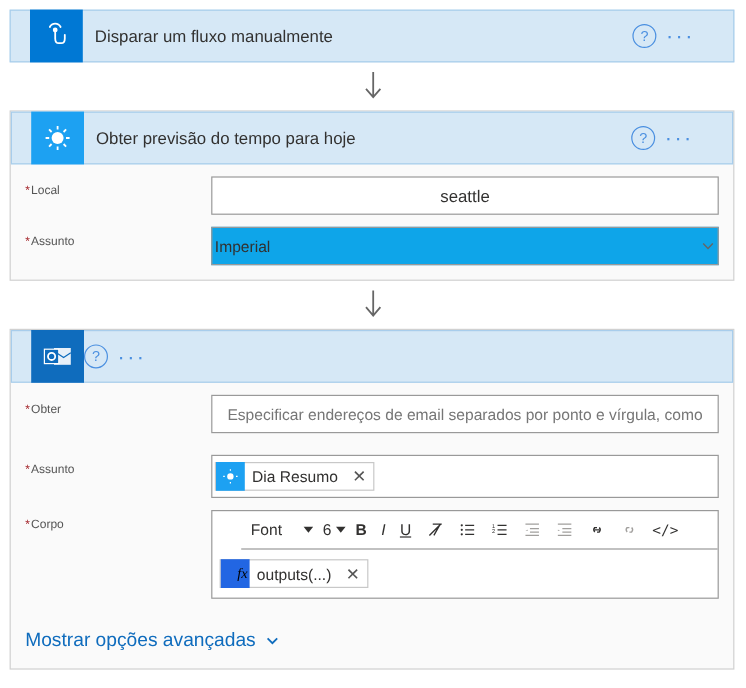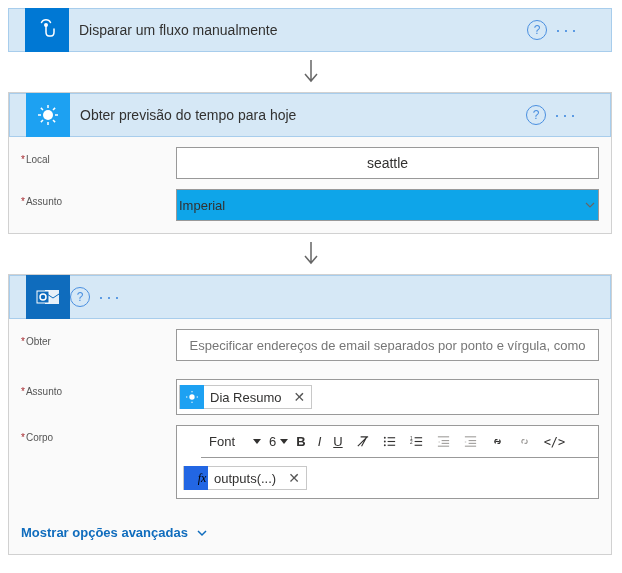--- a/index.html
+++ b/index.html
@@ -33,21 +33,21 @@
 .token-text { padding: 0 6px 0 6px; }
 .token-remove { padding: 0 6px; color: #555; cursor: pointer; font-size: 14px; }
 .rte-wrap { border: 1px solid #999; background: #fff; }
 .rte-toolbar { display: flex; align-items: center; border-bottom: 1px solid #999; height: 32px; padding: 0 2px; margin-left: 24px; }
 .rte-btn { padding: 0 6px; height: 32px; display: flex; align-items: center; cursor: pointer; color: #323130; font-size: 13px; }
 .rte-btn.font { min-width: 60px; justify-content: space-between; padding-right: 2px; }
 .rte-btn.size { padding-right: 2px; }
 .rte-btn.disabled { color: #a19f9d; }
 .caret { width: 0; height: 0; border-left: 4px solid transparent; border-right: 4px solid transparent; border-top: 5px solid #323130; margin-left: 4px; }
 .rte-body { min-height: 40px; padding: 6px; display: flex; align-items: center; gap: 4px; }
-.advanced-link { color: #0f6cbd; font-size: 13px; padding: 14px 12px 14px; display: inline-flex; align-items: center; gap: 8px; cursor: pointer; font-weight: bold; }
+.advanced-link { color: #0f6cbd; font-size: 16px; padding: 14px 12px 14px; display: inline-flex; align-items: center; gap: 8px; cursor: pointer; }
 .chev-down-sm { width: 12px; height: 12px; }
 svg { display: block; }
 </style>
 </head>
 <body>
 
 <div class="card" style="background:transparent;border:none;">
   <div class="card-header">
     <div class="card-icon icon-blue">
       <svg width="24" height="24" viewBox="0 0 24 24">

